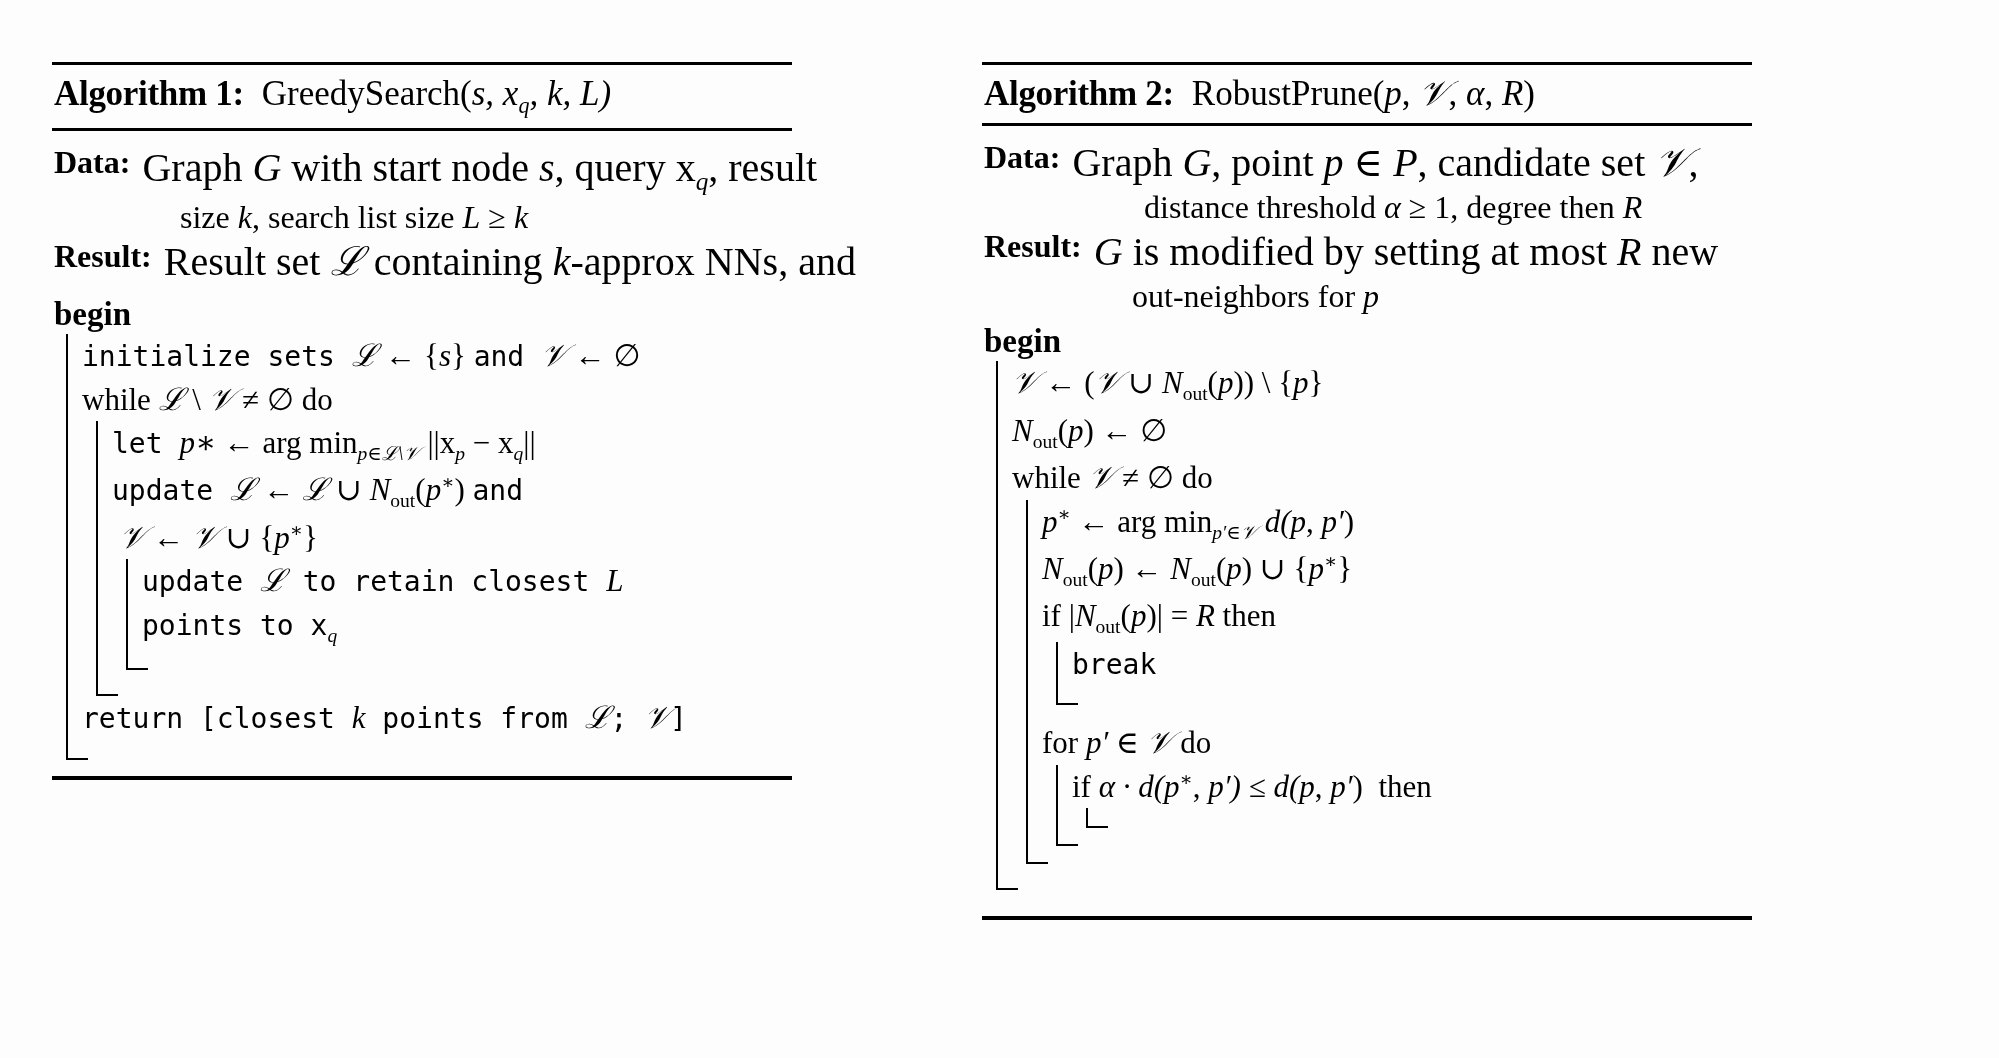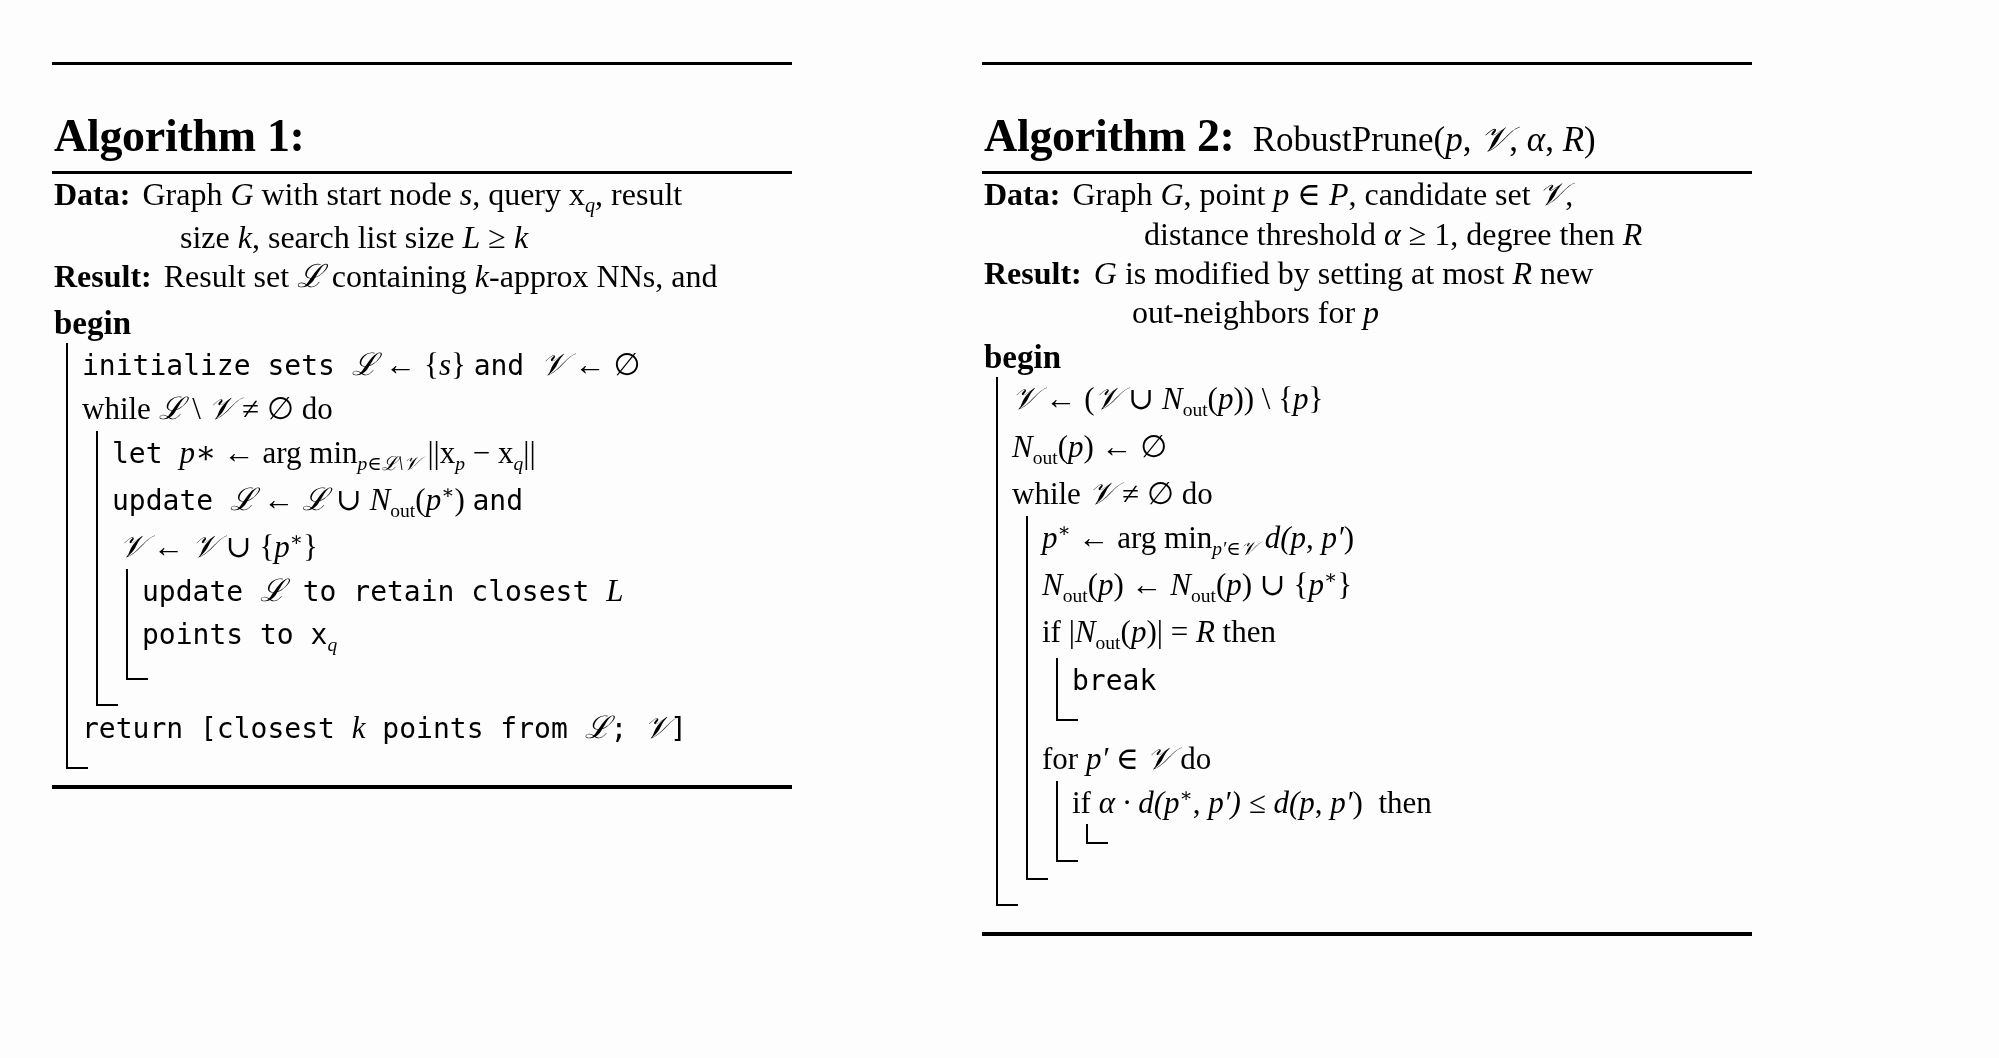--- a/index.html
+++ b/index.html
@@ -35,44 +35,43 @@
   .rule-bottom { border-top: 4px solid #000; height: 0; }
 
   .title-row {
     display: flex;
     align-items: baseline;
     padding: 9px 0 9px 2px;
     white-space: nowrap;
   }
   .title-label {
     font-weight: bold;
-    font-size: 46px;
+    font-size: 35px;
     letter-spacing: -0.3px;
-    margin-top: 35px;
   }
   .title-name {
     font-size: 35px;
     margin-left: 18px;
   }
 
-  .io-block { padding: 0 0 2px 2px; }
+  .io-block { padding: 11px 0 2px 2px; }
   .io-row {
     display: flex;
     align-items: flex-start;
     white-space: nowrap;
     line-height: 1.30;
   }
   .io-key {
     font-weight: bold;
     font-size: 32px;
     flex: 0 0 auto;
     padding-right: 12px;
   }
   .io-text {
-    font-size: 32px;
+    font-size: 40px;
     flex: 1 1 auto;
     white-space: nowrap;
   }
   .io-cont {
     font-size: 32px;
     white-space: nowrap;
   }
   .io-cont.ind-a { padding-left: 126px; }
   .io-cont.ind-b { padding-left: 152px; }
   .io-cont.ind-c { padding-left: 160px; }
@@ -133,20 +132,21 @@
 <body>
 
 <div class="page">
 
   <div class="algo" id="algo-1">
 
     <div class="rule-top"></div>
 
     <div class="title-row">
       <span class="title-label">Algorithm 1:</span>
+      <span class="title-name"><span>GreedySearch(</span><span class="it">s, x</span><sub class="it">q</sub><span class="it">, k, L)</span></span>
     </div>
 
     <div class="rule-mid"></div>
 
     <div class="io-block">
       <div class="io-row">
         <span class="io-key">Data:</span>
         <span class="io-text"><span>Graph </span><span class="it">G</span><span> with start node </span><span class="it">s</span><span>, query x</span><sub class="it">q</sub><span>, result</span></span>
       </div>
       <div class="io-cont ind-a"><span>size </span><span class="it">k</span><span>, search list size </span><span class="it">L</span><span> ≥ </span><span class="it">k</span></div>

